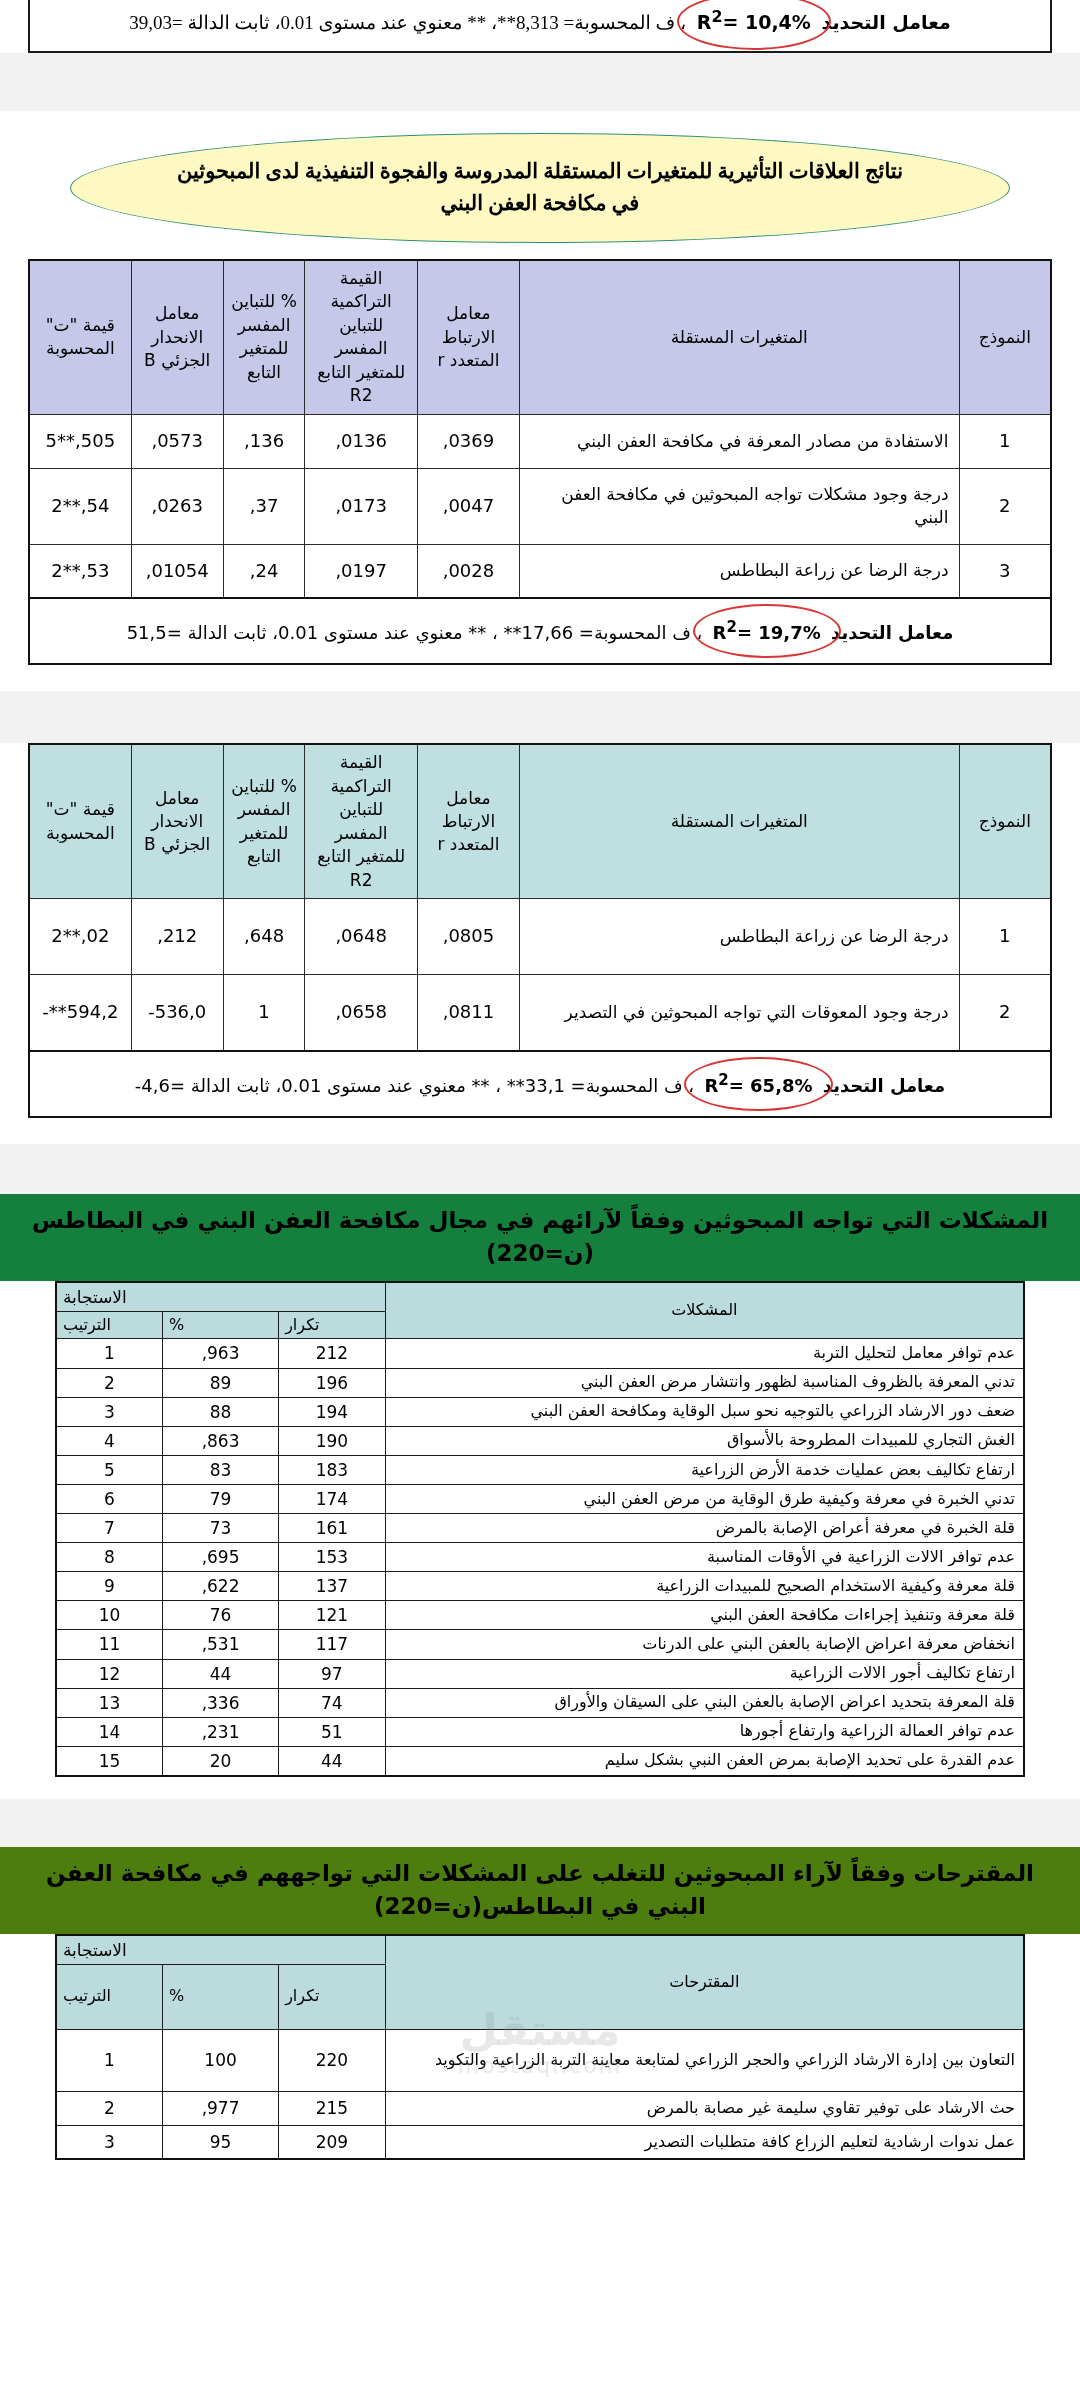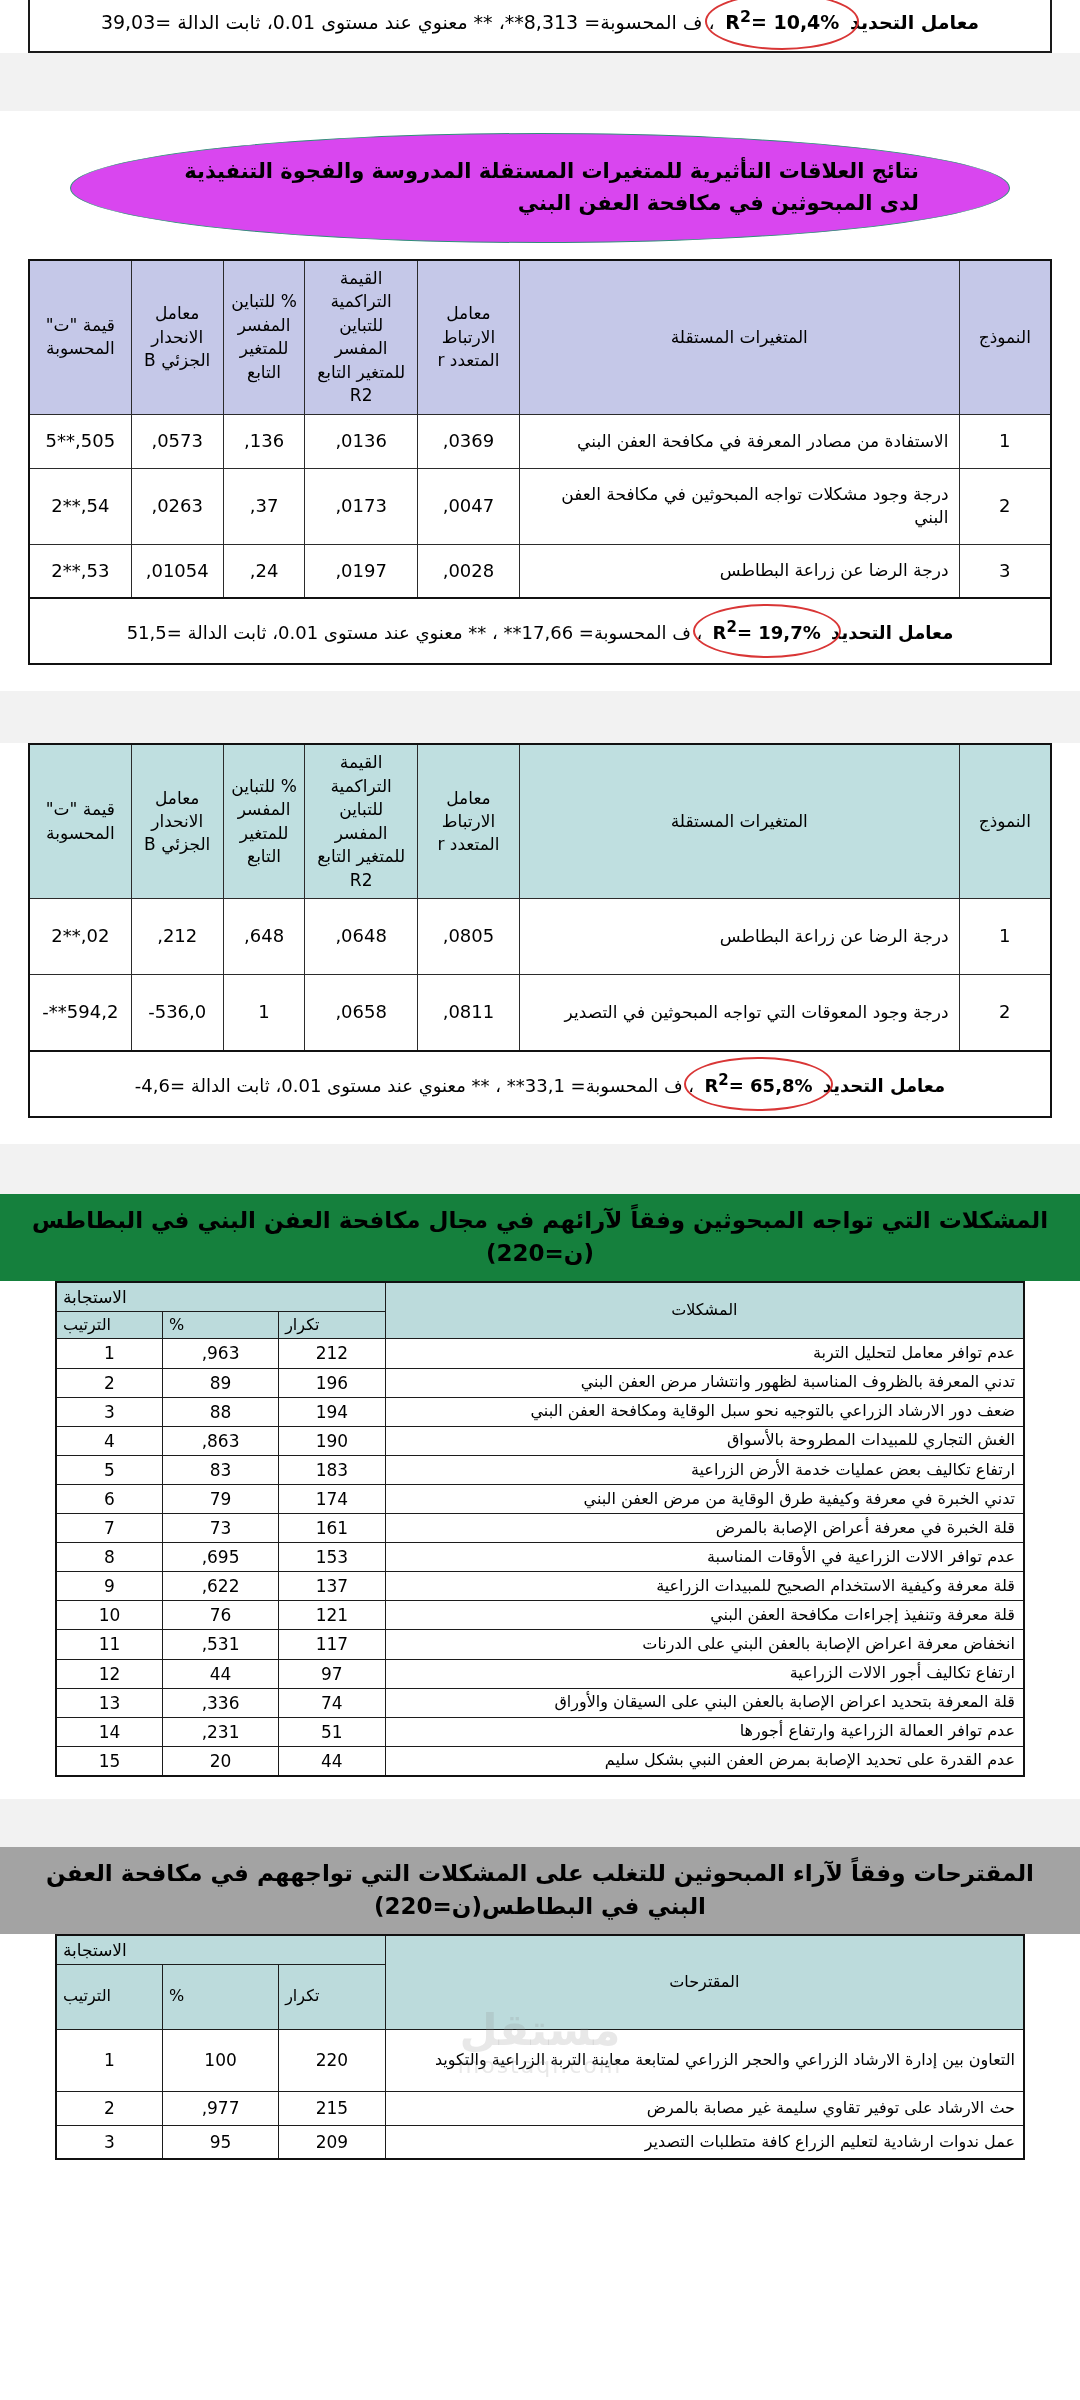--- a/index.html
+++ b/index.html
@@ -31,43 +31,44 @@
   }
   .note-line{
     font-size:19px;
     font-weight:bold;
     line-height:1.45;
     text-align:center;
     white-space:nowrap;
     position:relative;
     direction:rtl;
   }
-  .note-line .reg{font-weight:normal;}
+  .note-line .reg{font-weight:normal;font-family:Liberation Serif, serif;}
   .circle-wrap{position:relative;display:inline-block;padding:0 4px;}
   .circle-wrap::after{
     content:"";
     position:absolute;
     left:-16px;right:-16px;top:-13px;bottom:-13px;
     border:2.5px solid #d93636;
     border-radius:50%;
     pointer-events:none;
   }
 
   
   .oval-area{padding:22px 0 16px 0;display:flex;justify-content:center;}
   .oval{
     width:940px;
     min-height:110px;
-    background:#d946ef;
+    background:#fef9c3;
     border:1.6px solid #2f8f78;
     border-radius:50% / 50%;
     display:flex;align-items:center;justify-content:center;
-    text-align:right;
+    text-align:center;
     padding:14px 90px;
     box-sizing:border-box;
+    font-family:Liberation Serif, serif;
   }
   .oval span{
     font-size:21px;
     font-weight:bold;
     line-height:1.5;
   }
 
   
   table{border-collapse:collapse;width:100%;table-layout:fixed;}
   .reg-table-wrap{margin:0 28px 0 28px;}
@@ -105,21 +106,21 @@
   
   .banner{
     padding:10px 16px;
     box-sizing:border-box;
     font-size:23px;
     font-weight:bold;
     line-height:1.45;
     text-align:center;
   }
   .banner-light{background:#15803d;text-align:center;}
-  .banner-strong{background:#a3a3a3;}
+  .banner-strong{background:#4d7c0f;}
 
   
   .list-wrap{margin:0 55px;position:relative;}
   .list-table{border:2px solid #111;font-size:16px;}
   .list-table th,.list-table td{
     border:1px solid #1c1c1c;
     padding:3px 6px;
     line-height:1.3;
   }
   .list-table thead th{background:#bcdbdc;font-weight:normal;text-align:left;}

